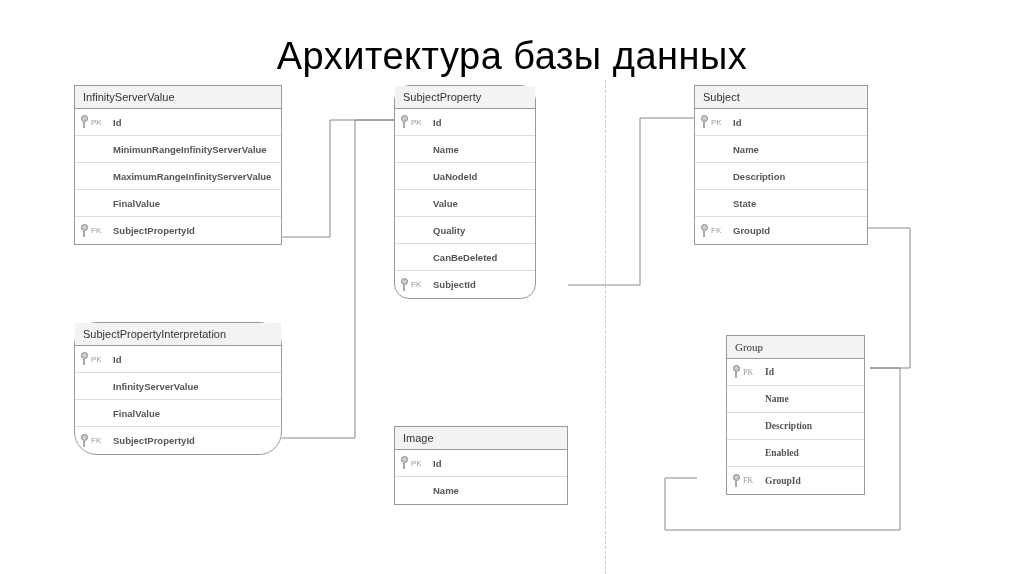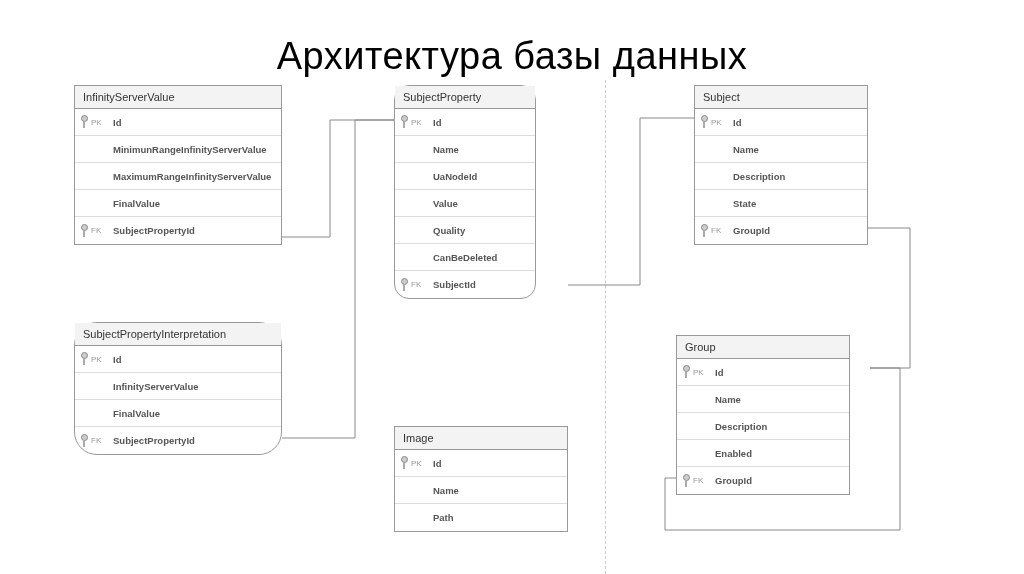--- a/index.html
+++ b/index.html
@@ -267,27 +267,23 @@
       <div class="key-col">
           <span class="key-icon"></span>
           <span class="key-label">PK</span>
         </div>
       <div class="field-name">Id</div>
     </div>
     <div class="row">
         <div class="key-col"></div>
         <div class="field-name">Name</div>
       </div>
-    <div class="row">
-        <div class="key-col"></div>
-        <div class="field-name">Path</div>
-      </div>
-  </div>
-
-  <div class="table" style="left:676px; top:335px; width:174px;">
+  </div>
+
+  <div class="table" style="left:726px; top:335px; width:139px;font-family:Liberation Serif, serif;">
     <div class="table-header">Group</div>
     <div class="row">
       <div class="key-col">
           <span class="key-icon"></span>
           <span class="key-label">PK</span>
         </div>
       <div class="field-name">Id</div>
     </div>
     <div class="row">
         <div class="key-col"></div>

